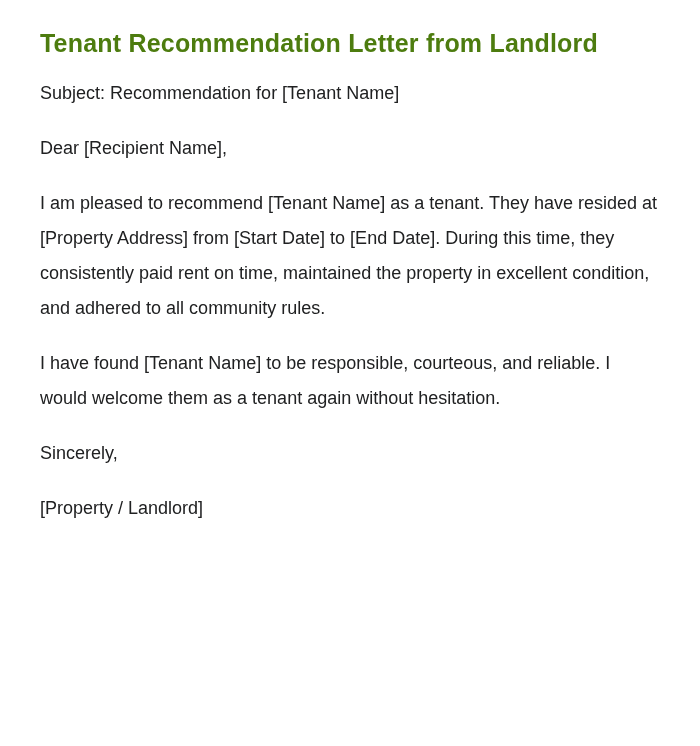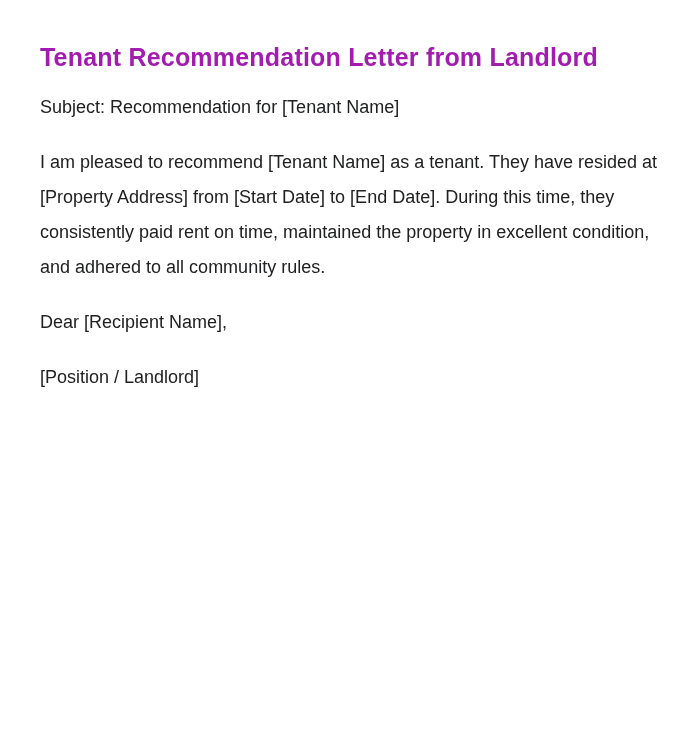--- a/index.html
+++ b/index.html
@@ -11,46 +11,48 @@
   .page {
     width: 700px;
     height: 746px;
     background: #ffffff;
     padding: 28px 40px 0 40px;
     overflow: hidden;
   }
   .doc-title {
     font-size: 25px;
     font-weight: 700;
-    color: #a21caf;
+    color: #4d7c0f;
     line-height: 1.25;
     letter-spacing: 0.2px;
-    margin: 14px 0 17px 0;
+    margin: 0 0 17px 0;
   }
   .para {
     font-size: 18px;
     font-weight: 400;
     color: #202122;
     line-height: 35px;
     margin: 11px 0 20px 0;
     max-width: 620px;
   }
 </style>
 </head>
 <body>
 
 <div class="page">
 
   <h1 class="doc-title">Tenant Recommendation Letter from Landlord</h1>
 
   <p class="para">Subject: Recommendation for [Tenant Name]</p>
 
+  <p class="para">Dear [Recipient Name],</p>
+
   <p class="para">I am pleased to recommend [Tenant Name] as a tenant. They have resided at [Property Address] from [Start Date] to [End Date]. During this time, they consistently paid rent on time, maintained the property in excellent condition, and adhered to all community rules.</p>
 
-  <p class="para">Dear [Recipient Name],</p>
+  <p class="para">I have found [Tenant Name] to be responsible, courteous, and reliable. I would welcome them as a tenant again without hesitation.</p>
+
+  <p class="para">Sincerely,</p>
 
 
-
-
-  <p class="para">[Position / Landlord]</p>
+  <p class="para">[Property / Landlord]</p>
 
 
 </div>
 
 </body></html>

